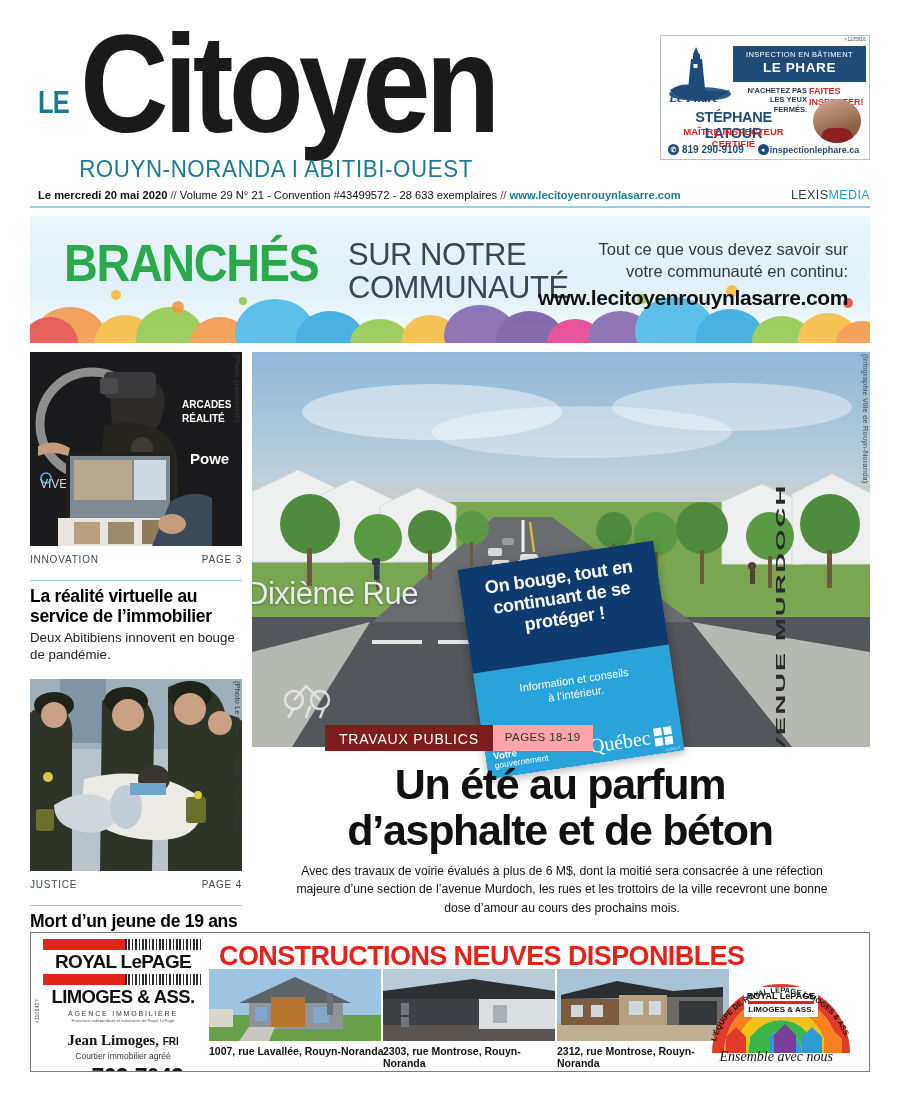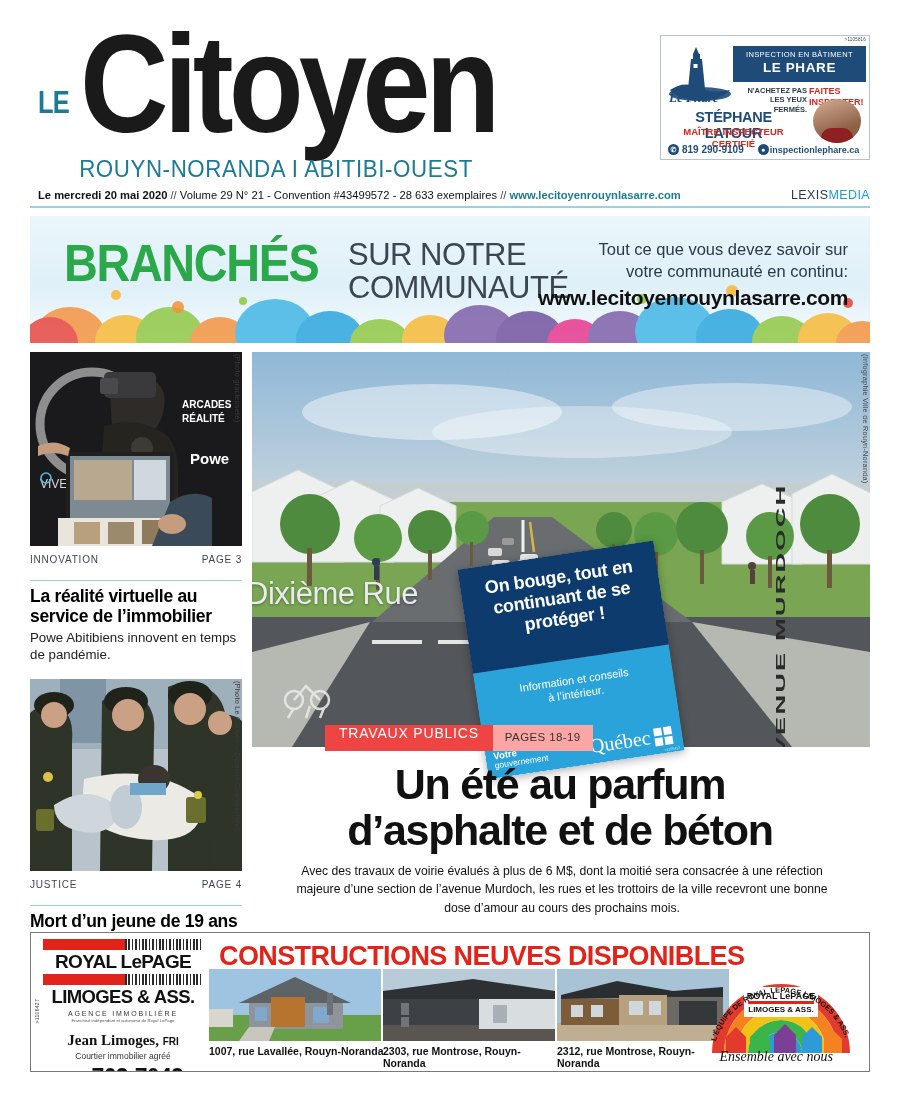--- a/index.html
+++ b/index.html
@@ -179,22 +179,22 @@
   .qc-gouv b { display:block; font-size: 9.5px; }
   .qc-quebec { position: absolute; right: 10px; bottom: 6px; color: #fff;
     font-size: 20px; font-family: "Liberation Serif", serif; display:flex; align-items:center; gap:4px; }
   .qc-flag { display: grid; grid-template-columns: 8px 8px; grid-gap: 2px; }
   .qc-flag i { width: 8px; height: 8px; background: #fff; display:block; }
   .qc-code { position: absolute; right: 4px; bottom: 1px; font-size: 3.6px; color: #bfe0f2; }
 
   
   .tp-row { position: absolute; left: 325px; top: 725px; display: flex; height: 26px; }
   .tp-tag {
-    background: #ef4444; color: #fff; font-size: 14px; letter-spacing: 0.8px;
-    padding: 0 14px 0 14px;
+    background: #7f1d1d; color: #fff; font-size: 14px; letter-spacing: 0.8px;
+    padding: 6px 14px 0 14px;
   }
   .tp-pages {
     background: #fca5a5; color: #333; font-size: 11.5px; letter-spacing: 0.4px;
     padding: 6px 12px 0 12px;
   }
 
   .headline {
     position: absolute; left: 250px; top: 762px; width: 620px; text-align: center;
     font-size: 43px; font-weight: bold; color: #111; line-height: 1.06; letter-spacing: -1.3px;
   }
@@ -384,21 +384,21 @@
             <path d="M140 150 q22 -14 42 -4 l0 48 l-60 0 z" fill="#3b4a58"></path>
             <ellipse cx="142" cy="172" rx="14" ry="10" fill="#c59c7d"></ellipse>
           </svg>
           <div class="photo-credit">(Photo gracieuseté)</div>
         </div>
         <div class="kicker-row">
           <span>INNOVATION</span>
           <span>PAGE 3</span>
         </div>
         <div class="lede-title">La réalité virtuelle au service de l’immobilier</div>
-        <div class="lede-sub">Powe Abitibiens innovent en temps de pandémie.</div>
+        <div class="lede-sub">Deux Abitibiens innovent en bouge de pandémie.</div>
       </div>
 
       <div style="margin-top:16px">
         <div class="photo" style="height:192px">
           <svg viewBox="0 0 212 192" width="212" height="192">
             <rect width="212" height="192" fill="#b9c3cb"></rect>
             <rect x="0" y="0" width="212" height="70" fill="#9fb0bd"></rect>
             <rect x="30" y="0" width="46" height="64" fill="#7f95a5"></rect>
 
             <g fill="#2f3428">

